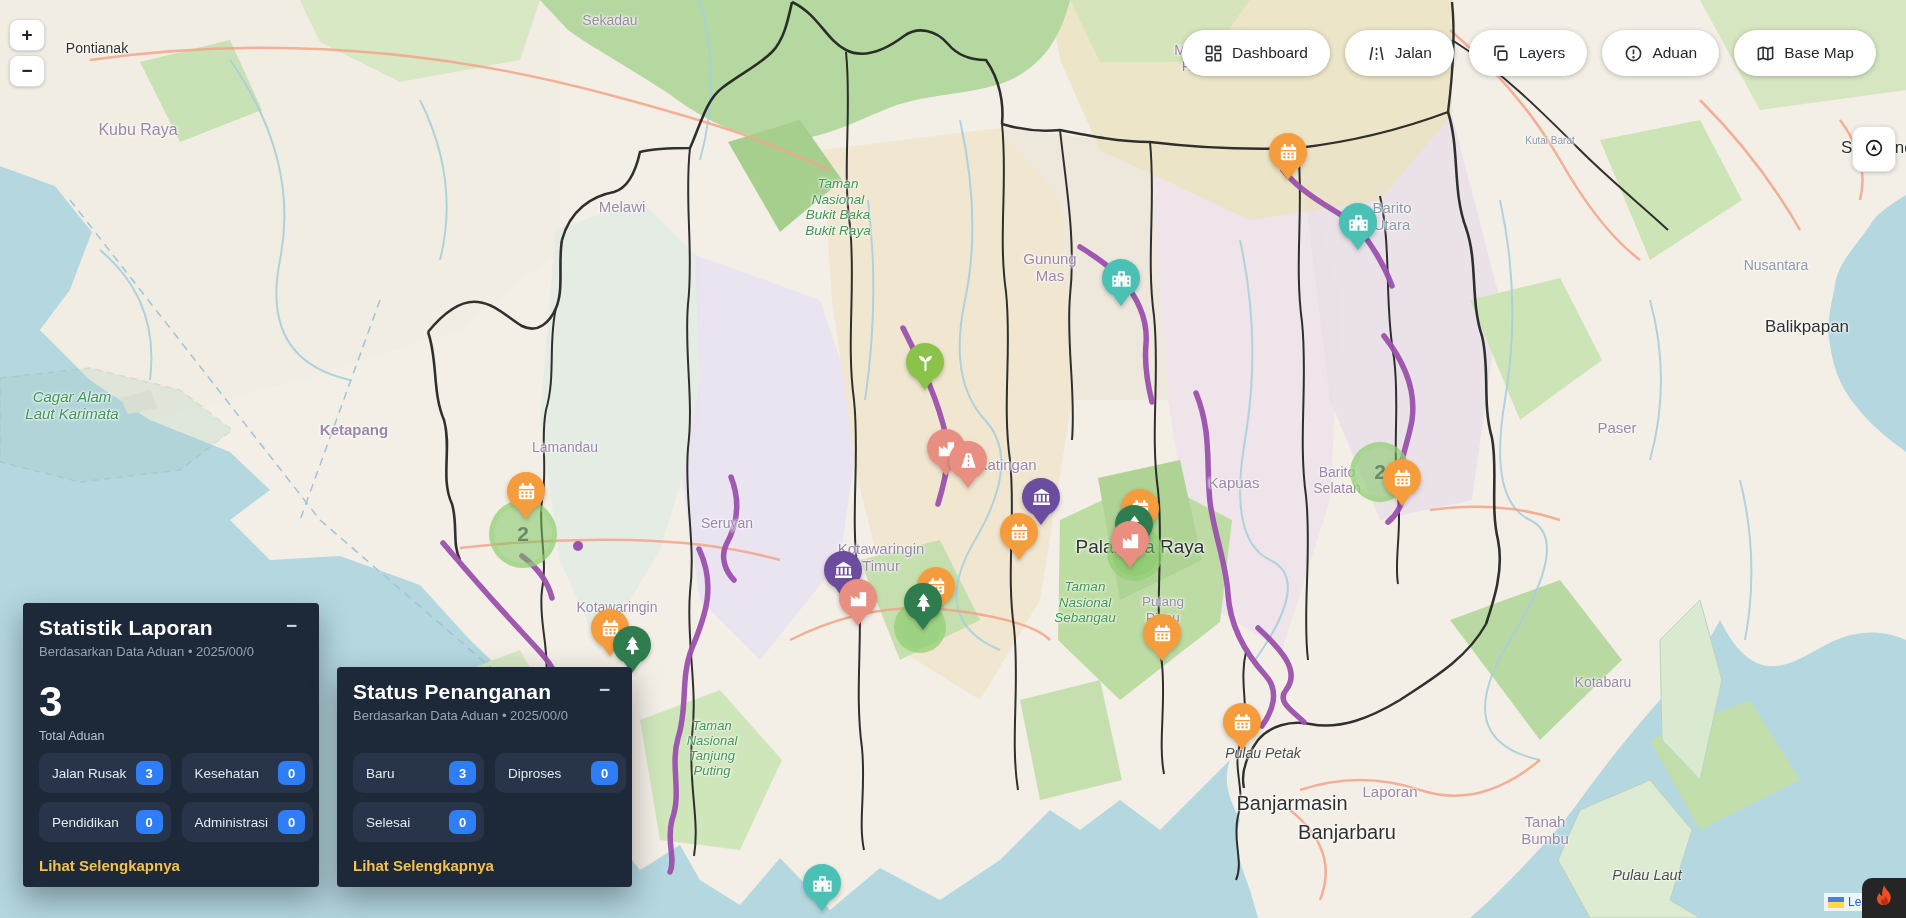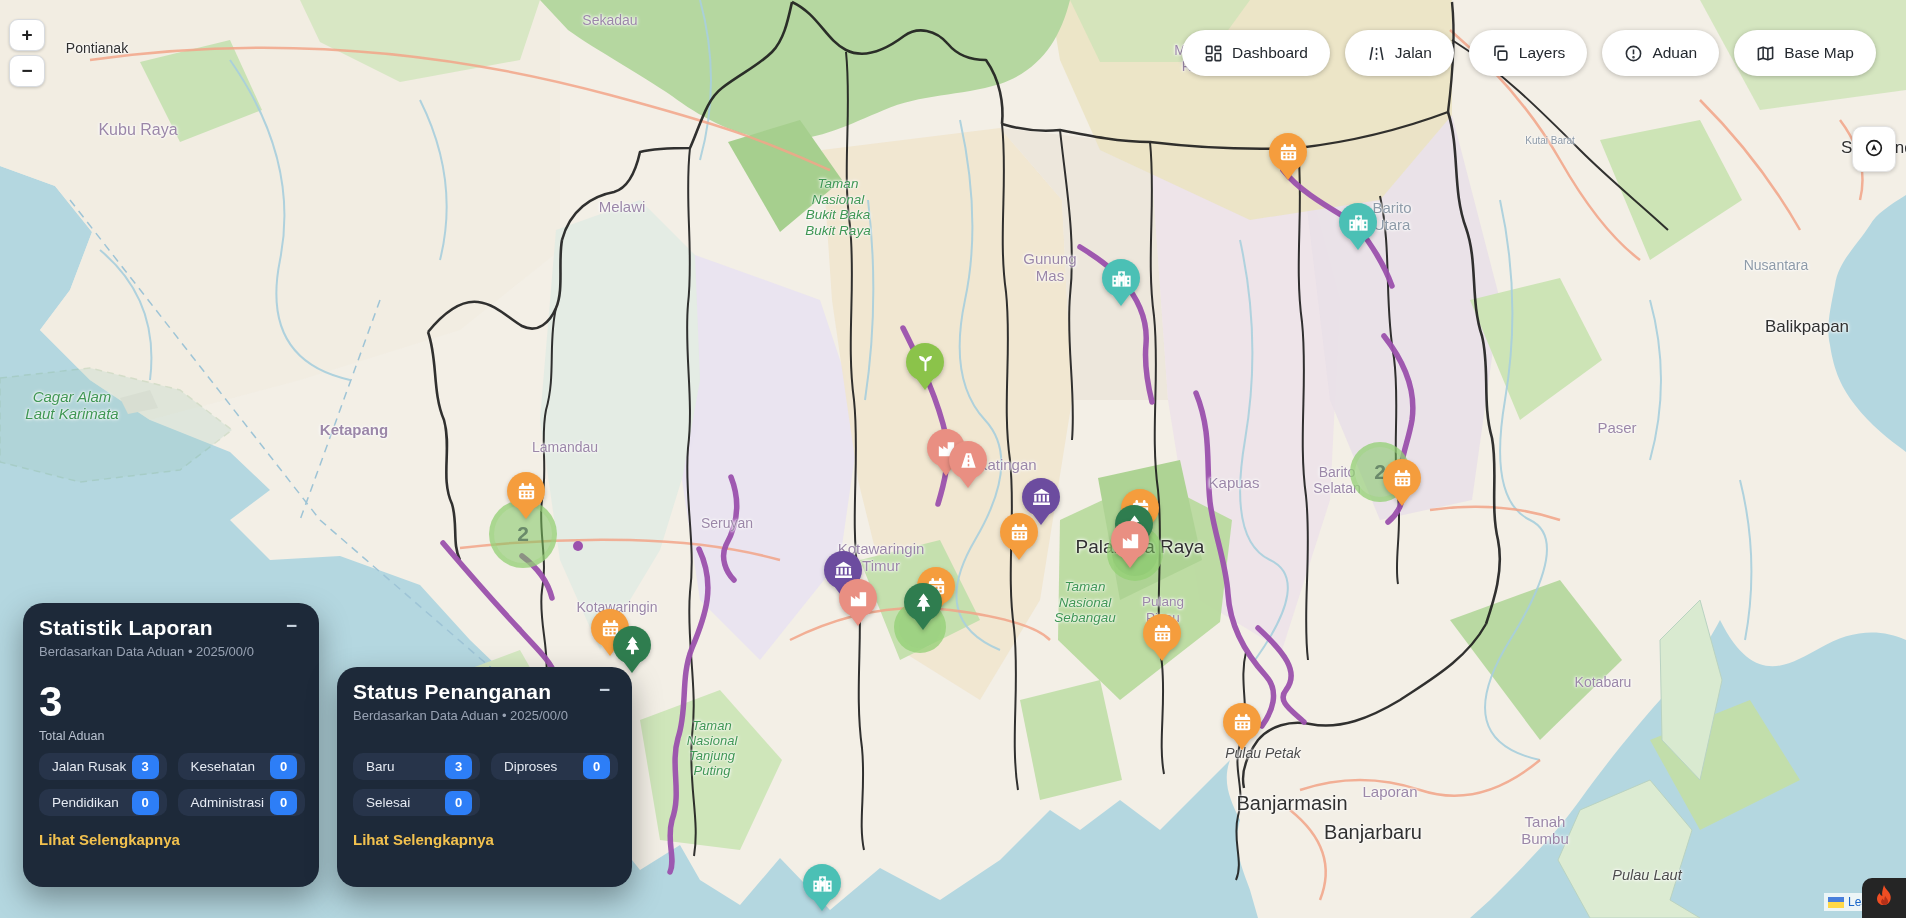--- a/index.html
+++ b/index.html
@@ -44,33 +44,33 @@
   
   #attrib{position:absolute;left:1824px;top:893px;z-index:18;display:flex;align-items:center;gap:4px;
     background:rgba(255,255,255,.75);padding:2px 4px;font-size:12px;color:#1a66c9;
     width:40px;overflow:hidden;white-space:nowrap;}
   .ua-flag{display:inline-block;width:16px;height:11px;flex:0 0 auto;}
   .ua-flag .b{display:block;width:16px;height:5.5px;background:#4a7fdb;}
   .ua-flag .y{display:block;width:16px;height:5.5px;background:#ffd948;}
   #flame-btn{position:absolute;left:1862px;top:878px;width:44px;height:40px;background:#252525;
     border:none;border-radius:10px 0 0 0;cursor:pointer;display:flex;align-items:center;justify-content:center;z-index:19;}
   
-  .panel{position:absolute;background:#1d2939;border-radius:20px;color:#fff;
-    box-shadow:0 12px 30px rgba(0,0,0,.35);z-index:40;box-sizing:border-box;padding:13px 14px 14px 16px;}
+  .panel{position:absolute;background:#1d2939;border-radius:4px;color:#fff;
+    box-shadow:0 12px 30px rgba(0,0,0,.35);z-index:40;box-sizing:border-box;padding:13px 6px 14px 16px;}
   #panel-statistik{left:23px;top:603px;width:296px;height:284px;}
   #panel-status{left:337px;top:667px;width:295px;height:220px;}
   .panel-title{font-size:21px;font-weight:700;letter-spacing:.2px;}
   .panel-subtitle{font-size:13px;color:#98a2b3;margin-top:4px;}
   .panel-min{position:absolute;top:12px;right:16px;background:none;border:none;color:#cbd5e1;
     font-size:19px;font-weight:700;cursor:pointer;line-height:1;font-family:"Liberation Sans",sans-serif;}
   .big-number{font-size:42px;font-weight:700;margin-top:22px;line-height:1;}
   .total-label{font-size:12.5px;color:#b9c2d0;margin-top:6px;}
   .chips{display:grid;grid-template-columns:1fr 1fr;gap:9px 11px;margin-top:10px;}
   .chips.mt{margin-top:30px;}
-  .chip{background:#27344a;border-radius:10px;height:27px;display:flex;align-items:center;
+  .chip{background:#27344a;border-radius:10px;height:40px;display:flex;align-items:center;
     justify-content:space-between;padding:0 8px 0 13px;box-sizing:border-box;}
   .chip-label{font-size:13.5px;color:#e5eaf2;}
   .chip-badge{background:#2d7ef7;color:#fff;border-radius:7px;min-width:27px;height:24px;
     display:flex;align-items:center;justify-content:center;font-size:13px;font-weight:700;padding:0 4px;box-sizing:border-box;}
   .panel-link{color:#f2c14e;font-size:15px;font-weight:700;margin-top:15px;cursor:pointer;display:inline-block;}
 </style>
 </head>
 <body>
 
 <div class="stage">
@@ -205,21 +205,21 @@
       <div class="map-label lbl-district" style="left: 1337px; top: 480px; font-size: 14px;">Barito<br>Selatan</div>
       <div class="map-label lbl-district" style="left: 1198px; top: 58px; font-size: 14px;">Murung<br>Raya</div>
       <div class="map-label lbl-district lbl-gray" style="left: 1550px; top: 141px; font-size: 10px;">Kutai Barat</div>
       <div class="map-label lbl-district lbl-gray" style="left: 1776px; top: 265px; font-size: 14px;">Nusantara</div>
       <div class="map-label lbl-city" style="left: 1807px; top: 327px; font-size: 17px;">Balikpapan</div>
       <div class="map-label lbl-city" style="left: 1882px; top: 148px; font-size: 17px;">Samarinda</div>
       <div class="map-label lbl-district" style="left: 1617px; top: 428px; font-size: 15px;">Paser</div>
       <div class="map-label lbl-district" style="left: 1603px; top: 682px; font-size: 14px;">Kotabaru</div>
       <div class="map-label lbl-district" style="left: 1390px; top: 792px; font-size: 15px;">Laporan</div>
       <div class="map-label lbl-city" style="left: 1292px; top: 803px; font-size: 20px;">Banjarmasin</div>
-      <div class="map-label lbl-city" style="left: 1347px; top: 832px; font-size: 20px; margin-left: 26px;">Banjarbaru</div>
+      <div class="map-label lbl-city" style="left: 1347px; top: 832px; font-size: 20px;">Banjarbaru</div>
       <div class="map-label lbl-district" style="left: 1545px; top: 830px; font-size: 15px;">Tanah<br>Bumbu</div>
       <div class="map-label lbl-city" style="left: 1140px; top: 547px; font-size: 19px;">Palangka Raya</div>
       <div class="map-label lbl-island" style="left: 1263px; top: 753px; font-size: 14px;">Pulau Petak</div>
       <div class="map-label lbl-island" style="left: 1647px; top: 875px; font-size: 14.5px;">Pulau Laut</div>
       <div class="map-label lbl-park" style="left: 72px; top: 405px; font-size: 15px;">Cagar Alam<br>Laut Karimata</div>
       <div class="map-label lbl-park" style="left: 838px; top: 207px; font-size: 13.5px;">Taman<br>Nasional<br>Bukit Baka<br>Bukit Raya</div>
       <div class="map-label lbl-park" style="left: 1085px; top: 602px; font-size: 13.5px;">Taman<br>Nasional<br>Sebangau</div>
       <div class="map-label lbl-park" style="left: 712px; top: 749px; font-size: 13px;">Taman<br>Nasional<br>Tanjung<br>Puting</div>
     </div>
 

